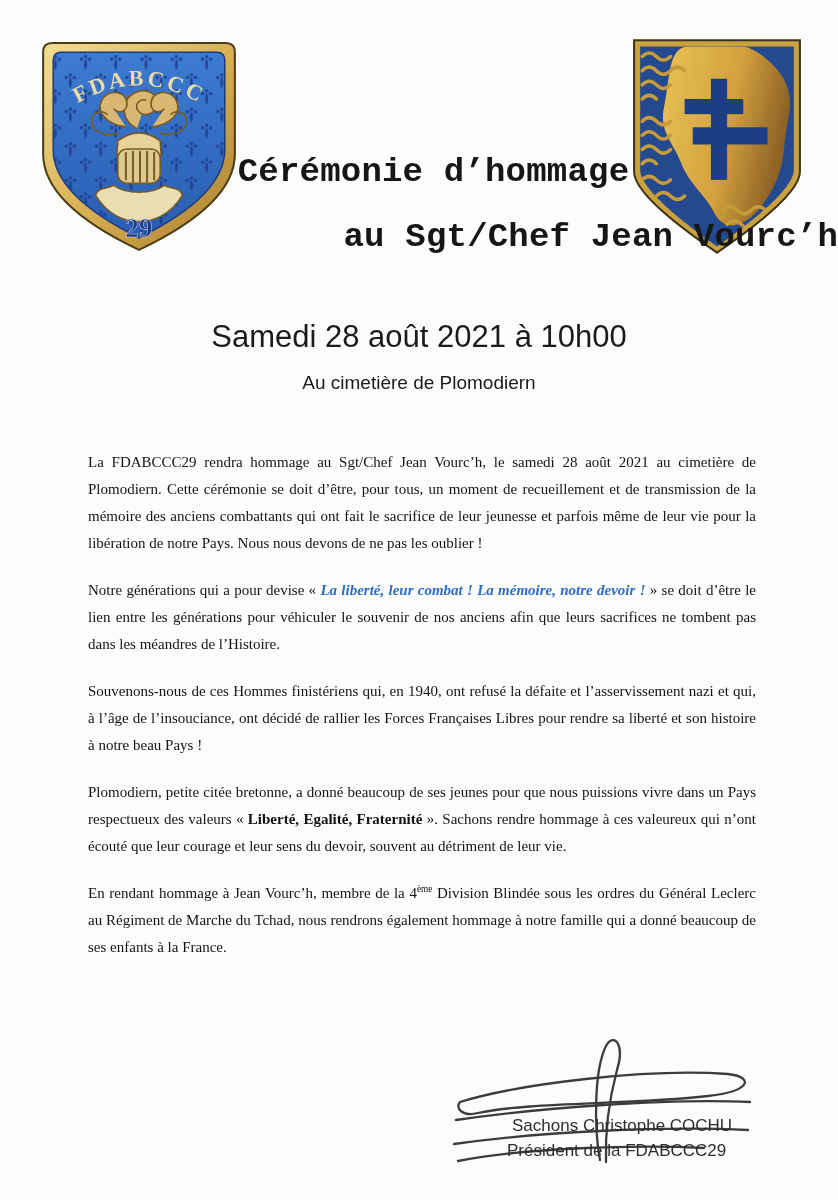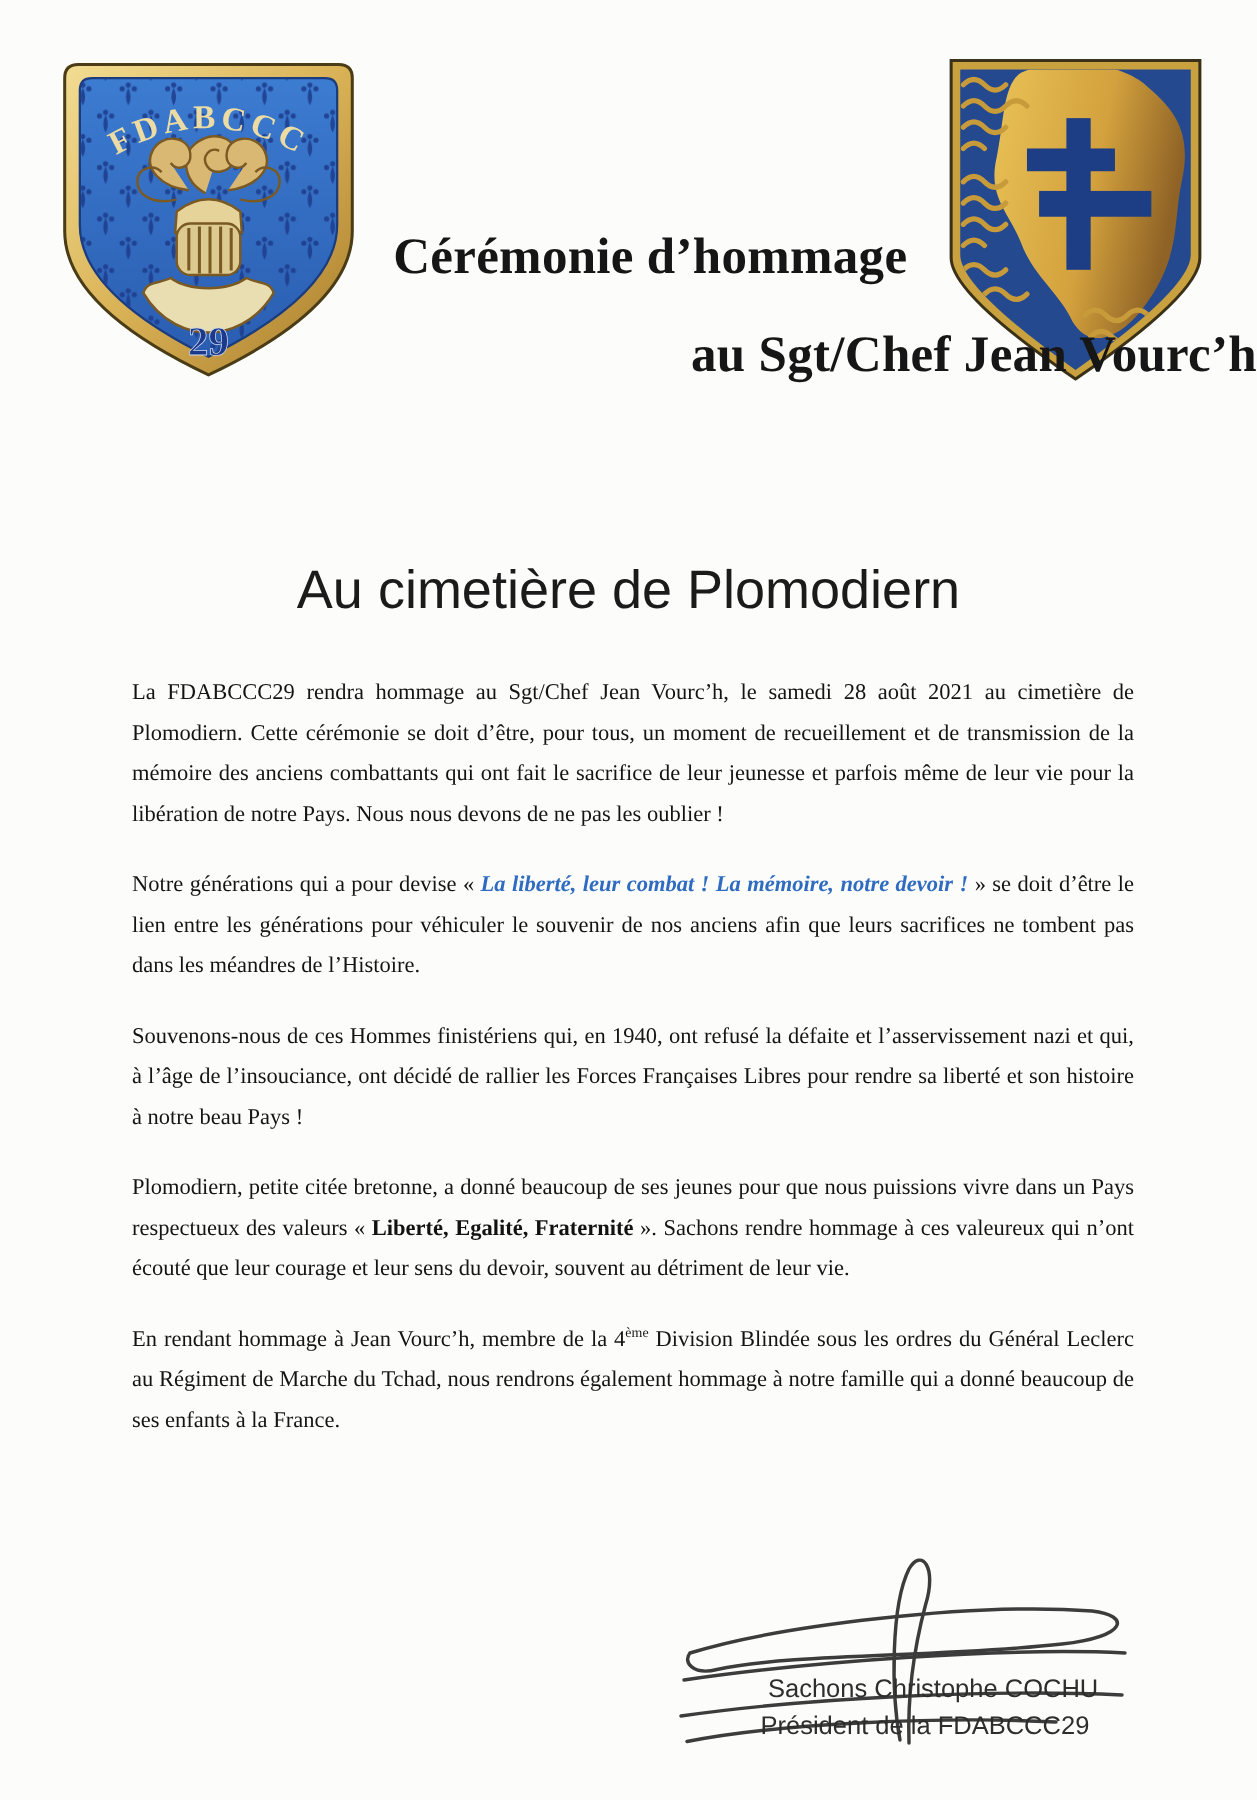--- a/index.html
+++ b/index.html
@@ -13,35 +13,35 @@
     color:#141414;
   }
   
   .badge{position:absolute;}
   .badge-left{left:33px;top:36px;width:212px;height:222px;}
   .badge-right{left:626px;top:32px;width:182px;height:228px;}
   
   .title-line{
     position:absolute;left:0;right:0;
     text-align:center;
-    font-family:Liberation Serif, serif;
+    font-family:Liberation Mono, monospace;
     font-weight:700;font-size:34px;color:#161616;
     letter-spacing:.2px;
     padding-left:29px;
   }
   .title-1{top:153px;}
   .title-2{top:218px;text-align:right;}
   .event-line{
     position:absolute;left:0;right:0;
     text-align:center;
     font-family:"Liberation Sans","DejaVu Sans",sans-serif;
     font-weight:400;color:#1b1b1b;
   }
   .event-date{top:319px;font-size:31px;}
-  .event-location{top:372px;font-size:36px;}
+  .event-location{top:372px;font-size:19px;}
   
   .body-text{
     position:absolute;left:88px;top:449px;width:668px;
     font-size:15px;line-height:27px;text-align:justify;
   }
   .para{margin:0 0 20px 0;}
   .run-n{color:#141414;}
   .run-b{font-weight:700;color:#121212;}
   .run-a{color:#2f6cc1;font-weight:700;font-style:italic;}
   sup.run-sup{font-size:0.62em;line-height:0;}
@@ -151,20 +151,21 @@
         <rect x="84" y="46" width="16" height="100"></rect>
         <rect x="58" y="66" width="58" height="15"></rect>
         <rect x="66" y="94" width="74" height="17"></rect>
       </g>
     </g>
   </svg>
 
   <div class="title-line title-1">Cérémonie d’hommage</div>
   <div class="title-line title-2">au Sgt/Chef Jean Vourc’h</div>
 
+  <div class="event-line event-date">Samedi 28 août 2021 à 10h00</div>
   <div class="event-line event-location">Au cimetière de Plomodiern</div>
 
   <div class="body-text">
       <p class="para"><span class="run-n">La FDABCCC29 rendra hommage au Sgt/Chef Jean Vourc’h, le samedi 28 août 2021 au cimetière de Plomodiern. Cette cérémonie se doit d’être, pour tous, un moment de recueillement et de transmission de la mémoire des anciens combattants qui ont fait le sacrifice de leur jeunesse et parfois même de leur vie pour la libération de notre Pays. Nous nous devons de ne pas les oublier !</span></p>
       <p class="para"><span class="run-n">Notre générations qui a pour devise « </span><span class="run-a">La liberté, leur combat ! La mémoire, notre devoir ! </span><span class="run-n">» se doit d’être le lien entre les générations pour véhiculer le souvenir de nos anciens afin que leurs sacrifices ne tombent pas dans les méandres de l’Histoire.</span></p>
       <p class="para"><span class="run-n">Souvenons-nous de ces Hommes finistériens qui, en 1940, ont refusé la défaite et l’asservissement nazi et qui, à l’âge de l’insouciance, ont décidé de rallier les Forces Françaises Libres pour rendre sa liberté et son histoire à notre beau Pays !</span></p>
       <p class="para"><span class="run-n">Plomodiern, petite citée bretonne, a donné beaucoup de ses jeunes pour que nous puissions vivre dans un Pays respectueux des valeurs « </span><span class="run-b">Liberté, Egalité, Fraternité</span><span class="run-n"> ». Sachons rendre hommage à ces valeureux qui n’ont écouté que leur courage et leur sens du devoir, souvent au détriment de leur vie.</span></p>
       <p class="para"><span class="run-n">En rendant hommage à Jean Vourc’h, membre de la 4</span><sup class="run-sup">ème</sup><span class="run-n"> Division Blindée sous les ordres du Général Leclerc au Régiment de Marche du Tchad, nous rendrons également hommage à notre famille qui a donné beaucoup de ses enfants à la France.</span></p>
     </div>
 

